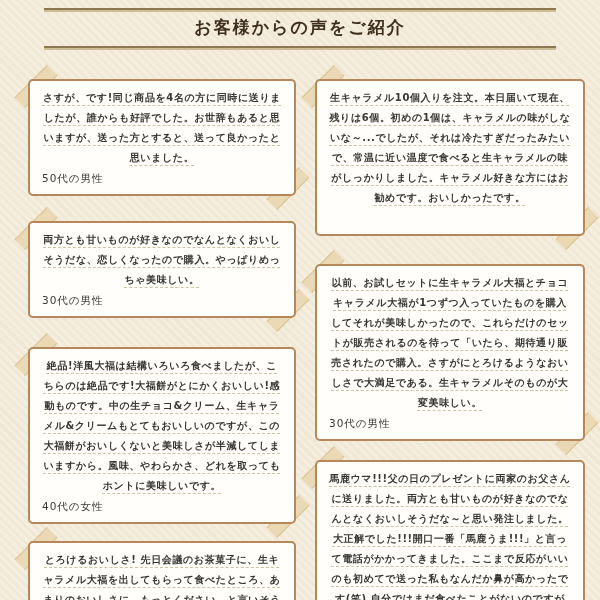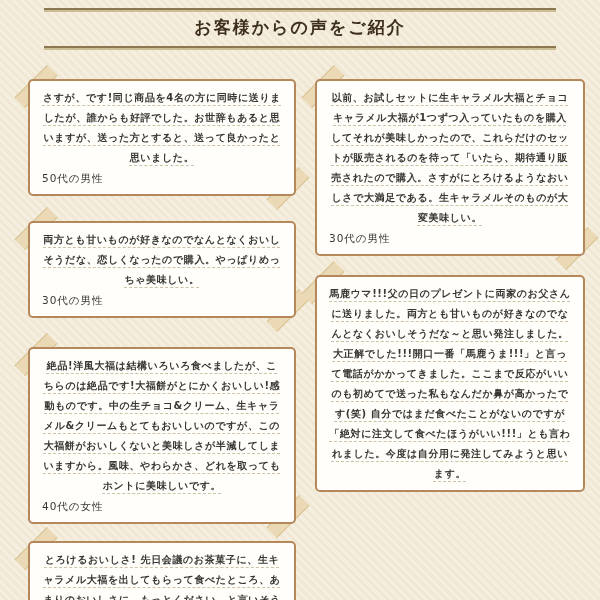--- a/index.html
+++ b/index.html
@@ -131,20 +131,28 @@
       <div class="card-inner">
         <p class="t-text">とろけるおいしさ! 先日会議のお茶菓子に、生キャラメル大福を出してもらって食べたところ、あまりのおいしさに、もっとください、と言いそうになりました。早速ネットで注文。ああ、幸せ。冷たいうちに食べるとキャラメルやチョコがかため、常温だととろけちゃったのがまたおいしくて、食欲をセーブするのが難しいですよ・・・。</p>
 
       </div>
     </div>
 
   </div>
 
   <div class="col col-right">
 
+    <div class="card mb-28">
+      <div class="fold fold-tl"></div>
+      <div class="fold fold-br"></div>
+      <div class="card-inner">
+        <p class="t-text">生キャラメル10個入りを注文。本日届いて現在、残りは6個。初めの1個は、キャラメルの味がしないな～...でしたが、それは冷たすぎだったみたいで、常温に近い温度で食べると生キャラメルの味がしっかりしました。キャラメル好きな方にはお勧めです。おいしかったです。</p>
+        <div class="t-author"></div>
+      </div>
+    </div>
 
     <div class="card mb-19">
       <div class="fold fold-tl"></div>
       <div class="fold fold-br"></div>
       <div class="card-inner">
         <p class="t-text">以前、お試しセットに生キャラメル大福とチョコキャラメル大福が1つずつ入っていたものを購入してそれが美味しかったので、これらだけのセットが販売されるのを待って「いたら、期待通り販売されたので購入。さすがにとろけるようなおいしさで大満足である。生キャラメルそのものが大変美味しい。</p>
         <div class="t-author">30代の男性</div>
       </div>
     </div>
 

